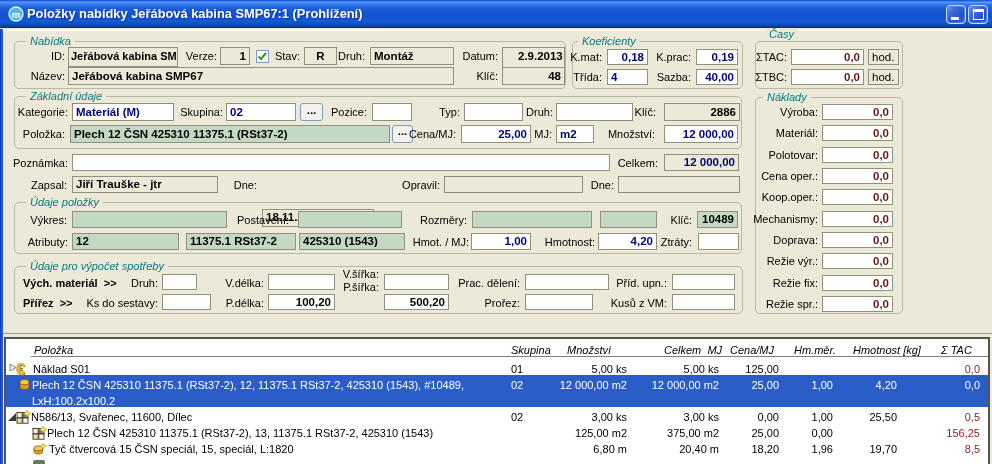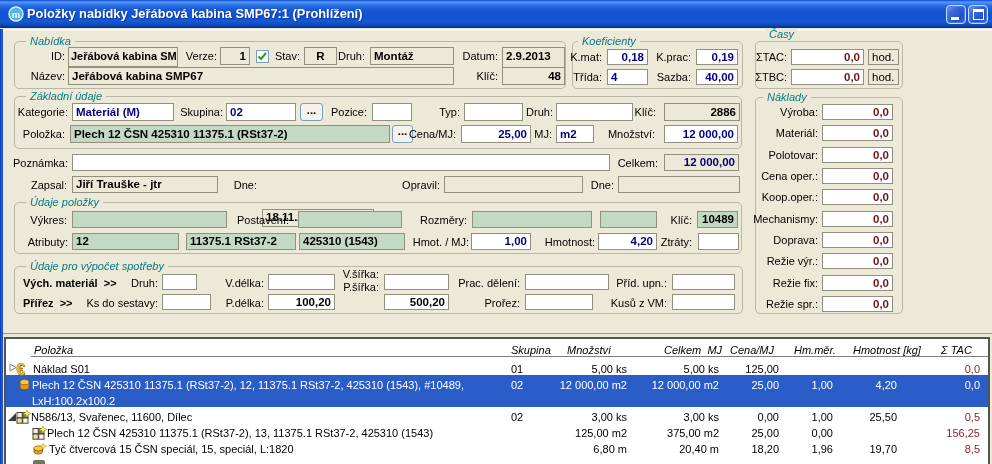--- a/index.html
+++ b/index.html
@@ -49,21 +49,21 @@
 <div class="fd ro" style="left:220px;top:47px;width:30px;height:18px;text-align:right;line-height:14px;padding:1px 3px;">1</div>
 <svg style="position:absolute;left:256px;top:50px" width="13" height="13" viewBox="0 0 13 13">
 <rect x="0.5" y="0.5" width="12" height="12" fill="#fff" stroke="#7B9EBE"></rect>
 <path d="M2.5 6.5 L5 9 L10 3" stroke="#21A121" stroke-width="2" fill="none"></path>
   </svg>
 <div class="lb " style="left:170px;top:50px;width:130px;">Stav:</div>
 <div class="fd ro" style="left:304px;top:47px;width:33px;height:18px;text-align:center;line-height:14px;padding:1px 3px;">R</div>
 <div class="lb " style="left:235px;top:50px;width:130px;">Druh:</div>
 <div class="fd ro" style="left:370px;top:47px;width:84px;height:18px;text-align:left;line-height:14px;padding:1px 3px;">Montáž</div>
 <div class="lb " style="left:368px;top:50px;width:130px;">Datum:</div>
-<div class="fd ro" style="left:502px;top:47px;width:63px;height:32px;text-align:left;line-height:14px;padding:1px 3px;">2.9.2013</div>
+<div class="fd ro" style="left:502px;top:47px;width:63px;height:32px;text-align:left;line-height:14px;padding:1px 15px;">2.9.2013</div>
 <div class="lb " style="left:-65px;top:70px;width:130px;">Název:</div>
 <div class="fd ro" style="left:68px;top:67px;width:386px;height:18px;text-align:left;line-height:14px;padding:1px 3px;">Jeřábová kabina SMP67</div>
 <div class="lb " style="left:368px;top:70px;width:130px;">Klíč:</div>
 <div class="fd ro" style="left:502px;top:67px;width:63px;height:18px;text-align:right;line-height:14px;padding:1px 3px;">48</div>
 <div class="lb " style="left:472px;top:51px;width:130px;">K.mat:</div>
 <div class="fd wh" style="left:607px;top:49px;width:41px;height:16px;text-align:right;color:#000080;line-height:12px;padding:1px 3px;">0,18</div>
 <div class="lb " style="left:561px;top:51px;width:130px;">K.prac:</div>
 <div class="fd wh" style="left:696px;top:49px;width:42px;height:16px;text-align:right;color:#000080;line-height:12px;padding:1px 3px;">0,19</div>
 <div class="lb " style="left:472px;top:71px;width:130px;">Třída:</div>
 <div class="fd wh" style="left:607px;top:69px;width:41px;height:16px;text-align:left;color:#000080;line-height:12px;padding:1px 3px;">4</div>

